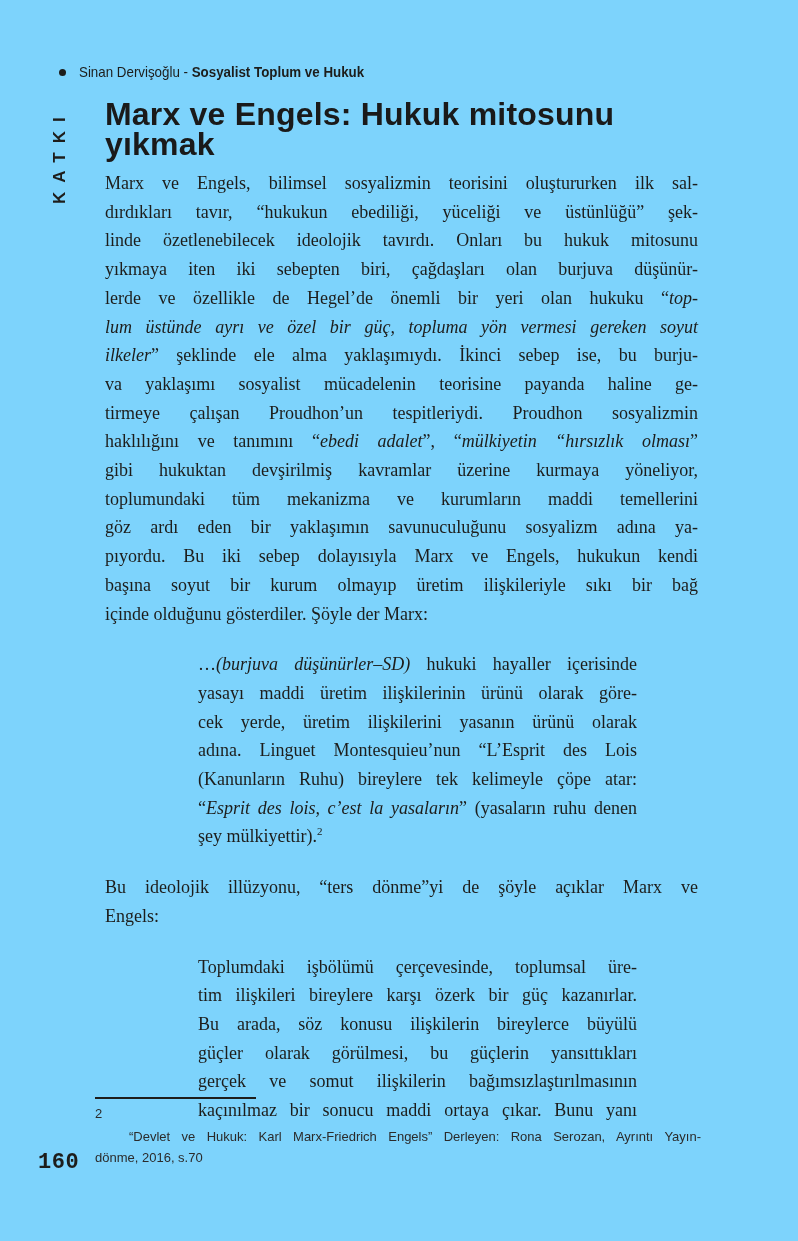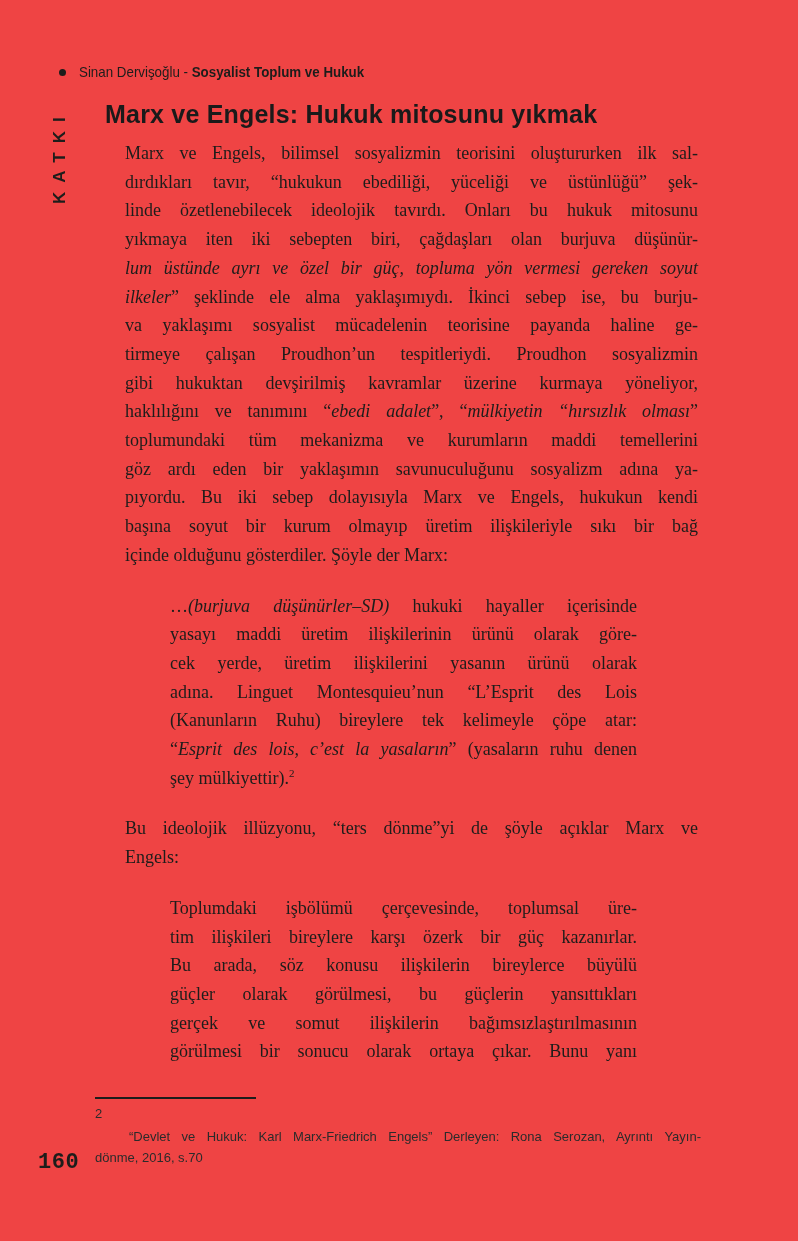--- a/index.html
+++ b/index.html
@@ -1,20 +1,20 @@
 <!DOCTYPE html>
 <html lang="tr"><head>
 <meta charset="utf-8">
 <style>
   html, body { margin: 0; padding: 0; background: #e8e8e8; }
   .page {
     position: relative;
     width: 798px;
     height: 1241px;
-    background: #ef4444;
+    background: #7dd3fc;
     color: #1d1d1b;
     font-family: "Liberation Serif", serif;
     overflow: hidden;
     margin: 0 auto;
   }
 
   
   .runhead {
     position: absolute;
     left: 59px;
@@ -59,29 +59,29 @@
   
   .main {
     position: absolute;
     left: 105px;
     top: 99px;
     width: 593px;
   }
   .article-title {
     font-family: "Liberation Sans", sans-serif;
     font-weight: 700;
-    font-size: 25px;
+    font-size: 32px;
     letter-spacing: 0.2px;
     color: #1a1a1a;
     margin: 0 0 10px 0;
     line-height: 30px;
   }
-  .block { margin-top: 22px; margin-left: 20px; }
+  .block { margin-top: 22px; }
   .block:first-of-type { margin-top: 0; }
-  .block.quote { margin-left: 65px; margin-right: 61px; }
+  .block.quote { margin-left: 93px; margin-right: 61px; }
   .tline {
     font-size: 18px;
     line-height: 28.7px;
     text-align: justify;
     text-align-last: justify;
   }
   .tline.tlast { text-align-last: left; }
   .tline .it { font-style: italic; }
   .tline sup { font-size: 11px; line-height: 0; }
 
@@ -134,26 +134,27 @@
   <div class="katki">KATKI</div>
 
   <div class="main">
     <h1 class="article-title">Marx ve Engels: Hukuk mitosunu yıkmak</h1>
     <div>
         <div class="block paragraph">
           <div class="tline"><span>Marx ve Engels, bilimsel sosyalizmin teorisini oluştururken ilk sal-</span></div>
           <div class="tline"><span>dırdıkları tavır, “hukukun ebediliği, yüceliği ve üstünlüğü” şek-</span></div>
           <div class="tline"><span>linde özetlenebilecek ideolojik tavırdı. Onları bu hukuk mitosunu</span></div>
           <div class="tline"><span>yıkmaya iten iki sebepten biri, çağdaşları olan burjuva düşünür-</span></div>
+          <div class="tline"><span>lerde ve özellikle de Hegel’de önemli bir yeri olan hukuku “</span><span class="it">top-</span></div>
           <div class="tline"><span class="it">lum üstünde ayrı ve özel bir güç, topluma yön vermesi gereken soyut</span></div>
           <div class="tline"><span class="it">ilkeler</span><span>” şeklinde ele alma yaklaşımıydı. İkinci sebep ise, bu burju-</span></div>
           <div class="tline"><span>va yaklaşımı sosyalist mücadelenin teorisine payanda haline ge-</span></div>
           <div class="tline"><span>tirmeye çalışan Proudhon’un tespitleriydi. Proudhon sosyalizmin</span></div>
+          <div class="tline"><span>haklılığını ve tanımını “</span><span class="it">ebedi adalet</span><span>”, “</span><span class="it">mülkiyetin “hırsızlık olması</span><span>”</span></div>
           <div class="tline"><span>gibi hukuktan devşirilmiş kavramlar üzerine kurmaya yöneliyor,</span></div>
-          <div class="tline"><span>haklılığını ve tanımını “</span><span class="it">ebedi adalet</span><span>”, “</span><span class="it">mülkiyetin “hırsızlık olması</span><span>”</span></div>
           <div class="tline"><span>toplumundaki tüm mekanizma ve kurumların maddi temellerini</span></div>
           <div class="tline"><span>göz ardı eden bir yaklaşımın savunuculuğunu sosyalizm adına ya-</span></div>
           <div class="tline"><span>pıyordu. Bu iki sebep dolayısıyla Marx ve Engels, hukukun kendi</span></div>
           <div class="tline"><span>başına soyut bir kurum olmayıp üretim ilişkileriyle sıkı bir bağ</span></div>
           <div class="tline tlast"><span>içinde olduğunu gösterdiler. Şöyle der Marx:</span></div>
         </div>
         <div class="block quote">
           <div class="tline"><span>…</span><span class="it">(burjuva düşünürler–SD)</span><span> hukuki hayaller içerisinde</span></div>
           <div class="tline"><span>yasayı maddi üretim ilişkilerinin ürünü olarak göre-</span></div>
           <div class="tline"><span>cek yerde, üretim ilişkilerini yasanın ürünü olarak</span></div>
@@ -165,21 +166,21 @@
         <div class="block paragraph">
           <div class="tline"><span>Bu ideolojik illüzyonu, “ters dönme”yi de şöyle açıklar Marx ve</span></div>
           <div class="tline tlast"><span>Engels:</span></div>
         </div>
         <div class="block quote">
           <div class="tline"><span>Toplumdaki işbölümü çerçevesinde, toplumsal üre-</span></div>
           <div class="tline"><span>tim ilişkileri bireylere karşı özerk bir güç kazanırlar.</span></div>
           <div class="tline"><span>Bu arada, söz konusu ilişkilerin bireylerce büyülü</span></div>
           <div class="tline"><span>güçler olarak görülmesi, bu güçlerin yansıttıkları</span></div>
           <div class="tline"><span>gerçek ve somut ilişkilerin bağımsızlaştırılmasının</span></div>
-          <div class="tline"><span>görülmesi bir sonucu olarak ortaya çıkar. Bunu yanı</span></div>
+          <div class="tline"><span>kaçınılmaz bir sonucu maddi ortaya çıkar. Bunu yanı</span></div>
         </div>
       </div>
   </div>
 
   <div class="fn-rule"></div>
   <div class="footnote">
     <div class="fn-row">
       <span class="fn-num">2</span>
       <span class="fn-text1">“Devlet ve Hukuk: Karl Marx-Friedrich Engels” Derleyen: Rona Serozan, Ayrıntı Yayın-</span>
     </div>

